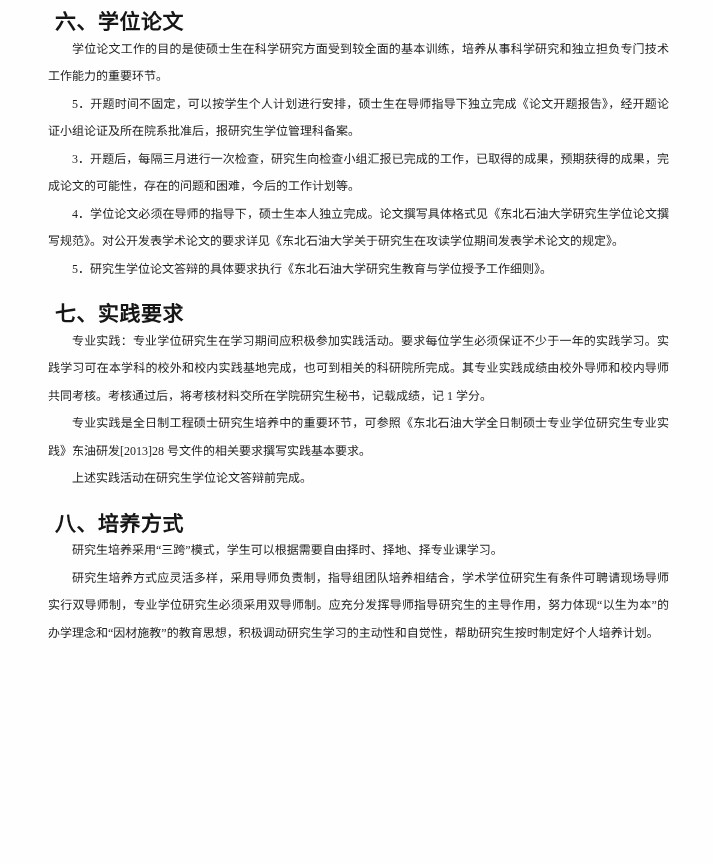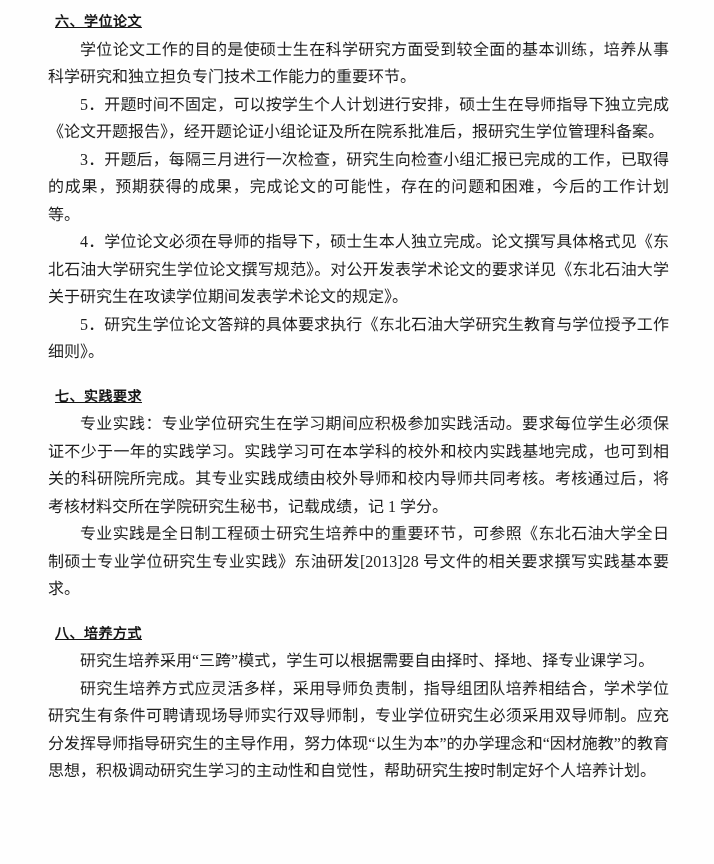--- a/index.html
+++ b/index.html
@@ -19,32 +19,31 @@
     width: 714px;
     height: 864px;
     padding: 8px 45px 0 48px;
     background: #fefefe;
   }
   .section-heading {
     margin: 0;
     padding: 0 0 0 7px;
     font-family: "Liberation Sans", "DejaVu Sans", sans-serif;
     font-weight: 700;
-    font-size: 14px;
+    font-size: 21px;
     line-height: 27.5px;
     color: #161616;
     letter-spacing: 0.5px;
-    text-decoration: underline;
   }
   .section + .section .section-heading {
     margin-top: 17px;
   }
   .para {
     margin: 0;
-    font-size: 16px;
+    font-size: 12px;
     line-height: 27.5px;
     text-indent: 2em;
     text-align: justify;
     text-align-last: left;
     word-break: break-all;
     color: #1e1e1e;
   }
 </style>
 </head>
 <body>
@@ -57,20 +56,21 @@
     <p class="para">5．开题时间不固定，可以按学生个人计划进行安排，硕士生在导师指导下独立完成《论文开题报告》，经开题论证小组论证及所在院系批准后，报研究生学位管理科备案。</p>
     <p class="para">3．开题后，每隔三月进行一次检查，研究生向检查小组汇报已完成的工作，已取得的成果，预期获得的成果，完成论文的可能性，存在的问题和困难，今后的工作计划等。</p>
     <p class="para">4．学位论文必须在导师的指导下，硕士生本人独立完成。论文撰写具体格式见《东北石油大学研究生学位论文撰写规范》。对公开发表学术论文的要求详见《东北石油大学关于研究生在攻读学位期间发表学术论文的规定》。</p>
     <p class="para">5．研究生学位论文答辩的具体要求执行《东北石油大学研究生教育与学位授予工作细则》。</p>
   </div>
 
   <div class="section">
     <h2 class="section-heading">七、实践要求</h2>
     <p class="para">专业实践：专业学位研究生在学习期间应积极参加实践活动。要求每位学生必须保证不少于一年的实践学习。实践学习可在本学科的校外和校内实践基地完成，也可到相关的科研院所完成。其专业实践成绩由校外导师和校内导师共同考核。考核通过后，将考核材料交所在学院研究生秘书，记载成绩，记 1 学分。</p>
     <p class="para">专业实践是全日制工程硕士研究生培养中的重要环节，可参照《东北石油大学全日制硕士专业学位研究生专业实践》东油研发[2013]28 号文件的相关要求撰写实践基本要求。</p>
+    <p class="para">上述实践活动在研究生学位论文答辩前完成。</p>
   </div>
 
   <div class="section">
     <h2 class="section-heading">八、培养方式</h2>
     <p class="para">研究生培养采用“三跨”模式，学生可以根据需要自由择时、择地、择专业课学习。</p>
     <p class="para">研究生培养方式应灵活多样，采用导师负责制，指导组团队培养相结合，学术学位研究生有条件可聘请现场导师实行双导师制，专业学位研究生必须采用双导师制。应充分发挥导师指导研究生的主导作用，努力体现“以生为本”的办学理念和“因材施教”的教育思想，积极调动研究生学习的主动性和自觉性，帮助研究生按时制定好个人培养计划。</p>
 
   </div>
 
 </div>

